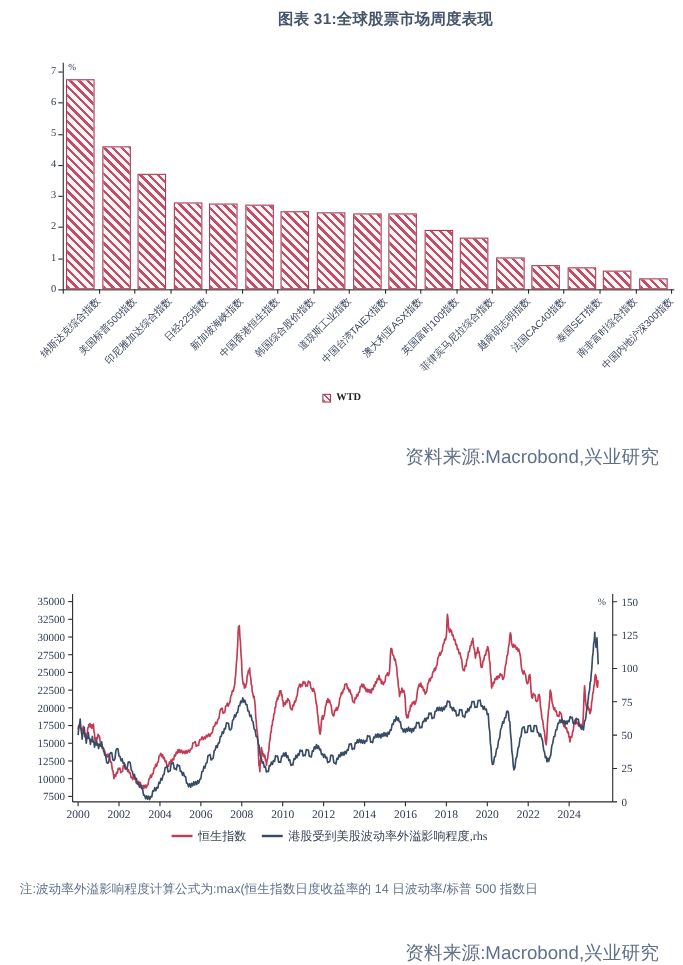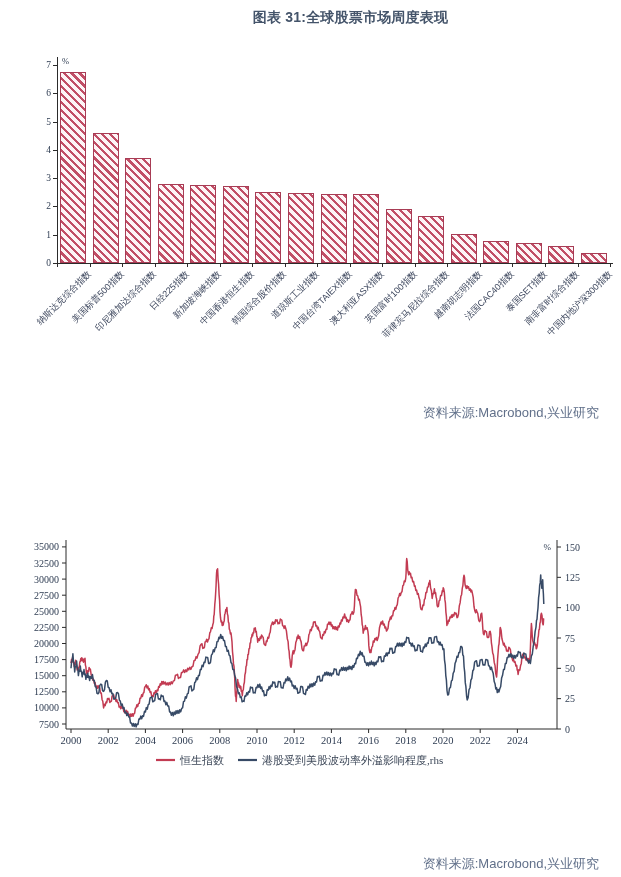--- a/index.html
+++ b/index.html
@@ -39,21 +39,21 @@
     position:absolute;top:357px;left:0;width:100%;
     display:flex;justify-content:center;align-items:center;gap:5px;
   }
   .legend1 .swatch{
     width:8px;height:8px;display:inline-block;box-sizing:border-box;
     border:1px solid #a83c55;
     background:repeating-linear-gradient(45deg,#c14e66 0px,#c14e66 1.5px,#fdf4f6 1.5px,#fdf4f6 4px);
   }
   .legend1 .legend-label{font-size:9.5px;font-weight:bold;color:#222;
     font-family:"Liberation Serif","DejaVu Serif",serif;}
-  .source{position:absolute;right:22px;font-size:13px;color:#61708a;}
+  .source{position:absolute;right:22px;font-size:17px;color:#61708a;}
   #fig1 .source{top:404px;}
   #fig2 .source{top:400px;}
   #plot2{position:absolute;left:0;top:75px;}
   .note{position:absolute;left:18px;font-size:11.5px;color:#61708a;white-space:nowrap;}
   .note1{top:346px;}
   .note2{top:382px;}
 </style>
 </head>
 <body>
 
@@ -125,20 +125,24 @@
       <div class="xlab" style="left: 325.618px; top: 228px;">越南胡志明指数</div>
       <div class="bar" title="法国CAC40指数 0.79%" style="left: 483.1px; top: 200.7px; width: 26px; height: 22.3px;"></div>
       <div class="xlab" style="left: 358.147px; top: 228px;">法国CAC40指数</div>
       <div class="bar" title="泰国SET指数 0.7%" style="left: 515.7px; top: 203.2px; width: 26px; height: 19.8px;"></div>
       <div class="xlab" style="left: 390.676px; top: 228px;">泰国SET指数</div>
       <div class="bar" title="南非富时综合指数 0.61%" style="left: 548.2px; top: 205.7px; width: 26px; height: 17.3px;"></div>
       <div class="xlab" style="left: 423.206px; top: 228px;">南非富时综合指数</div>
       <div class="bar" title="中国内地沪深300指数 0.36%" style="left: 580.7px; top: 212.8px; width: 26px; height: 10.2px;"></div>
       <div class="xlab" style="left: 455.735px; top: 228px;">中国内地沪深300指数</div>
     </div>
+  <div class="legend1">
+    <span class="swatch"></span>
+    <span class="legend-label">WTD</span>
+  </div>
   <div class="source">资料来源:Macrobond,兴业研究</div>
 </div>
 
 <div class="fig" id="fig2">
   <svg id="plot2" width="621" height="260" viewBox="0 0 621 260" xmlns="http://www.w3.org/2000/svg">
       <line x1="66" y1="10" x2="66" y2="199" stroke="#2b2b2b" stroke-width="1"></line>
       <line x1="66" y1="199" x2="557" y2="199" stroke="#2b2b2b" stroke-width="1"></line>
       <line x1="557" y1="10" x2="557" y2="199" stroke="#2b2b2b" stroke-width="1"></line>
       <line x1="62" y1="194" x2="66" y2="194" stroke="#2b2b2b" stroke-width="1"></line>
       <text x="59" y="197.5" text-anchor="end" font-size="10" font-family="&quot;Liberation Serif&quot;,&quot;DejaVu Serif&quot;,serif" fill="#2e3c52">7500</text>
@@ -205,14 +209,15 @@
       <text x="480.20000000000005" y="214" text-anchor="middle" font-size="10.5" font-family="&quot;Liberation Serif&quot;,&quot;DejaVu Serif&quot;,serif" fill="#2e3c52">2022</text>
       <line x1="517.4000000000001" y1="199" x2="517.4000000000001" y2="203" stroke="#2b2b2b" stroke-width="1"></line>
       <text x="517.4000000000001" y="214" text-anchor="middle" font-size="10.5" font-family="&quot;Liberation Serif&quot;,&quot;DejaVu Serif&quot;,serif" fill="#2e3c52">2024</text>
       <polyline points="71.0,133.1 71.5,129.6 72.0,131.1 72.5,127.7 73.0,132.3 73.6,132.0 74.2,136.7 74.7,132.9 75.2,134.1 75.7,130.2 76.1,135.1 76.6,135.0 77.1,139.9 77.7,137.4 78.3,139.9 78.8,137.3 79.3,137.1 79.8,131.8 80.3,131.5 80.8,128.6 81.3,130.6 81.8,127.7 82.3,130.8 82.9,129.0 83.5,132.2 84.0,129.2 84.5,131.3 85.0,128.3 85.4,135.1 85.9,136.9 86.4,143.8 87.0,141.0 87.6,143.3 88.1,140.5 88.6,141.6 89.1,137.6 89.6,138.6 90.4,139.3 91.2,145.0 92.0,145.7 92.8,150.0 93.5,149.2 94.3,153.4 95.1,152.6 95.9,156.8 96.7,156.0 97.4,158.3 98.2,155.6 98.9,157.9 99.7,158.0 100.5,163.0 101.3,163.1 102.1,169.7 102.8,171.3 103.6,177.9 104.4,174.3 105.2,175.7 106.0,172.1 106.7,172.8 107.5,168.5 108.2,169.2 109.0,168.3 109.8,172.4 110.6,171.5 111.4,171.2 112.1,165.9 112.8,165.7 113.7,164.8 114.5,169.1 115.3,168.2 116.0,171.4 116.8,169.6 117.5,172.7 118.3,172.4 119.1,177.0 119.9,176.6 120.7,178.7 121.4,175.8 122.2,177.9 123.0,177.3 123.8,181.7 124.6,181.1 125.3,183.2 126.1,180.3 126.8,182.4 127.6,181.4 128.4,185.4 129.2,184.3 130.0,186.7 130.7,184.0 131.4,186.3 132.3,183.7 133.1,186.2 133.9,183.7 134.6,183.4 135.4,178.2 136.1,177.9 136.9,174.7 137.7,176.6 138.5,173.4 139.3,173.3 140.0,168.3 140.8,168.2 141.6,164.8 142.4,166.5 143.2,163.1 143.9,162.6 144.7,157.1 145.4,156.6 146.2,154.8 147.0,157.9 147.8,156.0 148.6,159.8 149.3,158.6 150.1,162.4 150.9,161.8 151.7,166.3 152.5,165.7 153.2,166.7 154.0,162.7 154.7,163.7 155.5,160.8 156.3,162.8 157.1,159.9 157.9,160.7 158.6,156.5 159.4,157.3 160.2,153.7 161.0,155.1 161.8,151.5 162.5,154.0 163.3,151.5 164.0,154.1 165.1,152.0 166.1,154.9 167.2,152.8 168.2,155.1 169.1,152.4 170.1,154.7 171.2,151.8 172.2,153.8 173.3,150.9 174.4,150.6 175.4,145.3 176.5,145.1 177.5,144.2 178.4,148.4 179.4,147.6 180.5,147.6 181.5,142.5 182.6,142.5 183.7,139.9 184.7,142.4 185.8,139.9 186.8,141.6 187.7,138.2 188.7,139.9 189.8,137.2 190.8,139.4 191.9,136.7 193.0,136.2 194.0,130.7 195.1,130.2 196.1,126.6 197.0,128.1 198.0,124.4 199.1,122.7 200.1,115.9 201.2,114.1 202.0,113.8 202.8,118.4 203.6,118.0 204.4,117.5 205.1,112.0 205.9,111.6 206.7,109.2 207.5,112.0 208.3,109.6 209.0,108.7 209.8,102.8 210.5,101.9 211.3,97.7 212.1,98.4 212.9,94.2 213.4,92.6 213.8,86.1 214.2,84.5 214.8,74.3 215.3,69.0 215.9,58.8 216.1,55.1 216.4,46.4 216.6,42.7 216.9,39.7 217.3,41.8 217.6,38.8 218.1,49.1 218.6,54.3 219.1,64.6 219.6,70.6 220.0,81.7 220.5,87.7 221.1,92.0 221.7,91.2 222.2,95.5 222.7,92.7 223.2,95.0 223.7,92.2 224.2,90.9 224.7,84.6 225.2,83.2 225.8,79.6 226.3,81.0 226.9,77.4 227.4,84.0 227.9,85.6 228.4,92.2 228.9,93.1 229.3,99.1 229.8,100.0 230.4,104.0 231.0,103.0 231.5,107.1 232.0,111.8 232.5,121.6 233.0,126.4 233.5,133.9 234.0,136.3 234.5,143.8 234.7,147.9 235.0,157.0 235.2,161.2 235.5,166.3 235.9,166.4 236.2,171.5 236.7,162.5 237.2,158.5 237.7,149.6 238.2,153.8 238.6,153.0 239.1,157.3 239.7,155.4 240.3,158.5 240.8,156.6 241.3,161.3 241.8,161.0 242.3,165.7 242.8,160.3 243.3,160.0 243.8,154.7 244.4,152.3 244.9,144.9 245.5,142.5 246.0,136.5 246.5,135.6 247.0,129.6 247.5,129.6 247.9,124.5 248.4,124.4 249.0,118.9 249.6,118.4 250.1,112.9 250.6,112.8 251.1,107.7 251.6,107.7 252.1,104.3 252.6,105.9 253.1,102.6 253.7,102.9 254.2,98.3 254.8,98.7 255.3,97.9 255.8,102.1 256.3,101.3 256.8,106.6 257.2,106.9 257.7,112.2 258.5,108.8 259.4,110.5 260.2,107.1 260.9,108.5 261.6,105.0 262.4,106.4 263.2,107.5 264.0,113.7 264.8,114.8 265.6,115.4 266.3,111.0 267.0,111.6 267.8,107.3 268.7,108.1 269.5,103.8 270.2,102.3 271.0,95.7 271.7,94.2 272.5,91.9 273.3,94.6 274.1,92.2 274.9,93.5 275.6,89.7 276.3,91.0 277.1,89.9 278.0,93.9 278.8,92.9 279.5,93.5 280.3,89.1 281.0,89.7 281.8,90.1 282.6,95.6 283.4,96.1 284.2,98.4 284.9,95.7 285.6,98.0 286.4,100.9 287.3,108.7 288.1,111.6 288.6,118.8 289.1,121.1 289.6,128.3 290.0,129.6 290.5,136.0 291.0,137.3 291.6,134.1 292.2,125.8 292.7,122.5 293.2,120.6 293.7,123.8 294.2,121.9 295.0,119.7 295.8,112.5 296.6,110.3 297.1,106.9 297.6,108.5 298.1,105.1 298.9,108.3 299.6,106.5 300.3,109.6 301.1,111.6 302.0,118.6 302.8,120.6 303.5,120.8 304.2,115.9 305.0,116.1 305.8,113.3 306.6,115.6 307.4,112.9 308.1,111.3 308.9,104.7 309.6,103.2 310.4,99.4 311.3,100.6 312.1,96.8 312.8,96.9 313.5,92.1 314.3,92.2 315.1,91.6 315.9,96.1 316.7,95.5 317.5,98.9 318.2,97.2 318.9,100.6 319.7,101.5 320.6,107.4 321.4,108.3 322.1,108.9 322.8,104.5 323.6,105.1 324.4,101.5 325.2,102.9 326.0,99.3 326.8,99.3 327.5,94.2 328.2,94.2 329.0,91.9 329.9,94.6 330.7,92.2 331.4,96.1 332.1,94.9 332.9,98.7 333.7,96.4 334.5,99.1 335.3,96.8 336.1,99.5 336.8,97.2 337.5,100.0 338.3,95.9 339.2,96.9 340.0,92.9 340.7,93.9 341.4,89.9 342.2,91.0 343.0,86.9 343.8,87.9 344.6,83.9 345.4,88.1 346.1,87.4 346.8,91.6 347.6,89.5 348.5,92.4 349.3,90.3 350.0,89.8 350.7,84.3 351.5,83.9 352.3,81.6 353.1,84.3 353.9,81.9 354.4,76.1 354.9,65.2 355.4,59.4 356.2,59.9 357.0,65.4 357.8,65.8 358.6,70.1 359.3,69.3 360.0,73.6 360.6,76.6 361.2,84.7 361.7,87.7 362.2,94.6 362.7,96.4 363.2,103.2 364.0,98.9 364.7,99.7 365.4,95.5 366.2,99.1 367.1,97.7 367.9,101.3 368.4,105.8 368.8,115.4 369.3,119.9 369.9,122.5 370.5,120.0 371.0,122.5 371.8,117.0 372.5,116.5 373.3,110.9 374.1,112.2 374.9,108.4 375.7,109.6 376.4,107.5 377.2,110.5 377.9,108.3 378.7,105.5 379.5,97.7 380.3,94.8 381.1,91.9 381.8,93.9 382.6,91.0 383.4,95.0 384.2,94.0 385.0,98.0 385.7,97.0 386.5,101.0 387.2,100.0 388.0,98.4 388.8,91.9 389.6,90.3 390.4,87.1 391.1,89.0 391.9,85.8 392.7,85.8 393.5,80.7 394.3,80.7 395.0,77.5 395.8,79.3 396.5,76.1 397.3,74.6 398.1,68.0 398.9,66.5 399.7,63.5 400.4,65.6 401.2,62.6 402.0,61.7 402.8,55.8 403.6,54.9 404.3,50.9 405.1,51.8 405.8,47.8 406.1,43.0 406.4,33.3 406.7,28.5 407.2,31.5 407.7,39.6 408.2,42.7 408.7,44.8 409.2,41.8 409.7,43.9 410.5,43.3 411.2,47.8 411.9,47.2 412.7,51.8 413.6,51.5 414.4,56.2 415.1,55.8 415.8,60.4 416.6,60.0 417.4,64.3 418.2,63.5 419.0,67.8 419.8,70.0 420.5,77.2 421.2,79.4 422.0,79.8 422.9,75.1 423.7,75.5 424.4,69.5 425.1,68.6 425.9,62.6 426.7,62.4 427.5,57.1 428.3,56.8 428.8,53.0 429.3,54.2 429.8,50.4 430.6,58.1 431.4,60.7 432.2,68.4 433.0,63.5 433.7,63.7 434.4,58.8 435.0,63.2 435.6,62.7 436.1,67.1 436.6,68.7 437.1,75.2 437.6,76.8 438.4,76.3 439.1,70.8 439.8,70.4 440.6,65.5 441.5,65.6 442.3,60.7 442.8,61.7 443.2,57.7 443.7,58.8 444.3,61.8 444.9,69.9 445.4,72.9 445.9,82.1 446.4,86.3 446.9,95.5 447.4,92.1 447.9,93.7 448.4,90.3 449.2,91.1 450.0,86.9 450.8,87.7 451.6,85.0 452.3,87.3 453.0,84.5 453.8,86.0 454.7,82.4 455.5,83.9 456.2,83.3 457.0,87.7 457.7,87.1 458.5,84.0 459.3,76.0 460.1,72.9 460.9,66.3 461.6,64.7 462.3,58.1 462.9,55.5 463.5,47.9 464.0,45.2 464.5,47.2 465.0,54.2 465.5,56.2 466.3,58.5 467.0,55.8 467.7,58.1 468.5,56.7 469.4,60.2 470.2,58.8 470.9,61.9 471.6,60.1 472.4,63.3 473.2,67.4 474.0,76.5 474.8,80.7 475.6,82.8 476.3,79.8 477.0,81.9 477.8,83.5 478.7,90.1 479.5,91.6 480.2,90.5 480.9,84.3 481.7,83.2 482.2,88.4 482.8,98.6 483.4,103.8 484.1,104.7 484.9,100.4 485.6,101.3 486.4,101.7 487.2,107.2 488.0,107.7 488.8,107.2 489.5,101.7 490.2,101.3 490.8,104.5 491.4,112.8 491.9,116.1 492.7,123.1 493.4,125.1 494.2,132.2 495.0,135.4 495.8,143.7 496.6,147.0 497.1,140.5 497.6,129.0 498.1,122.5 498.6,115.9 499.0,114.3 499.5,107.7 499.8,105.9 500.0,99.2 500.3,97.4 501.1,100.4 501.9,108.5 502.7,111.6 503.5,115.0 504.2,113.3 504.9,116.7 505.7,116.3 506.6,121.0 507.4,120.6 508.1,121.4 508.8,117.2 509.6,118.0 510.4,119.6 511.2,126.1 512.0,127.7 512.8,130.8 513.5,129.0 514.2,132.2 515.0,131.6 515.9,136.0 516.7,135.4 517.2,140.1 517.6,139.7 518.1,144.4 518.9,139.7 519.8,140.1 520.6,135.4 521.3,133.4 522.0,126.4 522.8,124.4 523.6,123.6 524.4,127.8 525.2,127.0 526.0,130.0 526.7,127.9 527.4,130.9 528.2,128.4 529.1,130.8 529.9,128.3 530.4,118.4 530.9,103.5 531.4,93.5 531.8,97.7 532.3,106.8 532.8,110.9 533.6,114.1 534.5,112.3 535.3,115.4 535.8,114.6 536.2,118.8 536.7,118.0 537.3,115.6 537.9,108.2 538.4,105.8 538.9,100.0 539.4,99.3 539.9,93.5 540.4,91.8 540.9,85.0 541.4,83.2 542.0,85.4 542.5,92.6 543.1,94.8 543.3,94.4 543.6,88.9 543.8,88.4" fill="none" stroke="#c23b52" stroke-width="1.5" stroke-linejoin="round"></polyline>
       <polyline points="71.0,138.3 71.6,131.5 72.2,130.6 72.9,123.8 73.5,131.8 74.1,134.0 74.7,142.0 75.3,136.4 76.0,136.6 76.6,131.1 77.2,137.8 77.8,138.8 78.4,145.6 79.1,140.4 79.7,141.1 80.3,135.9 80.9,141.5 81.5,141.2 82.2,146.8 82.8,142.5 83.4,143.9 84.0,139.5 84.6,144.7 85.3,144.1 85.9,149.3 86.5,145.3 87.1,147.2 87.7,143.2 88.4,147.6 89.0,146.1 89.6,150.5 90.5,146.5 91.5,148.4 92.4,144.4 93.3,150.4 94.3,150.5 95.2,156.5 96.1,157.0 97.0,163.3 98.0,163.8 98.9,162.5 99.8,155.4 100.8,154.1 101.7,154.6 102.6,160.9 103.6,161.4 104.5,159.7 105.4,152.2 106.3,150.5 107.3,151.0 108.2,157.3 109.1,157.7 110.1,161.7 111.0,159.8 111.9,163.8 112.8,163.5 113.8,169.0 114.7,168.7 115.6,168.6 116.6,162.7 117.5,162.6 118.4,163.5 119.4,170.2 120.3,171.1 121.2,175.5 122.2,174.0 123.1,178.4 124.0,177.6 124.9,182.7 125.9,182.0 126.8,185.6 127.7,183.3 128.7,186.9 129.6,186.9 130.5,192.9 131.4,192.9 132.4,196.1 133.3,193.4 134.2,196.6 135.2,193.8 136.1,196.9 137.0,194.1 138.0,194.5 138.9,189.0 139.8,189.3 140.8,186.1 141.7,188.8 142.6,185.7 143.5,186.4 144.5,181.3 145.4,182.0 146.3,177.6 147.3,179.1 148.2,174.7 149.1,174.2 150.1,167.9 151.0,167.5 151.9,166.7 152.8,171.8 153.8,171.1 154.7,170.6 155.6,164.3 156.6,163.8 157.5,163.5 158.4,169.0 159.4,168.7 160.3,169.8 161.2,165.1 162.1,166.2 163.1,165.9 164.0,171.4 164.9,171.1 165.9,174.7 166.8,172.4 167.7,175.9 168.7,176.0 169.6,181.9 170.5,182.0 171.4,185.2 172.4,182.5 173.3,185.7 174.2,182.1 175.2,184.4 176.1,180.8 177.0,183.6 177.9,180.5 178.9,183.2 179.8,179.7 180.7,181.9 181.7,178.4 182.6,177.9 183.5,171.6 184.5,171.1 185.4,166.7 186.3,168.2 187.3,163.8 188.2,163.3 189.1,157.0 190.0,156.5 191.0,155.8 191.9,160.9 192.8,160.2 193.8,159.3 194.7,152.6 195.6,151.7 196.6,147.7 197.5,149.6 198.4,145.6 199.3,145.5 200.3,139.6 201.2,139.5 202.1,135.2 203.1,136.6 204.0,132.3 204.9,132.6 205.9,127.1 206.8,127.4 207.7,127.5 208.6,133.4 209.6,133.5 210.5,132.2 211.4,125.1 212.4,123.8 213.3,119.8 214.2,121.7 215.2,117.7 216.1,117.6 217.0,111.7 217.9,111.6 218.9,107.3 219.8,108.7 220.7,104.4 221.7,108.3 222.6,106.5 223.5,110.4 224.5,110.5 225.4,116.4 226.3,116.5 227.2,121.3 228.2,120.2 229.1,125.0 230.0,125.9 231.0,132.6 231.9,133.5 232.8,139.5 233.8,139.6 234.7,145.6 235.6,148.1 236.5,156.5 237.5,159.0 238.4,163.7 239.3,162.7 240.3,167.5 241.2,166.7 242.1,171.8 243.1,171.1 244.0,171.4 244.9,165.9 245.8,166.2 246.8,162.7 247.7,164.9 248.6,161.4 249.6,162.1 250.5,157.0 251.4,157.7 252.4,157.4 253.3,162.9 254.2,162.6 255.1,162.9 256.1,157.4 257.0,157.7 257.9,154.6 258.9,157.3 259.8,154.1 260.7,158.5 261.6,157.0 262.6,161.4 263.5,160.7 264.4,165.8 265.4,165.0 266.3,165.4 267.2,159.8 268.2,160.2 269.1,156.6 270.0,158.9 271.0,155.3 271.9,156.5 272.8,151.8 273.7,152.9 274.7,152.2 275.6,157.3 276.5,156.5 277.5,156.9 278.4,151.4 279.3,151.7 280.3,151.8 281.2,157.7 282.1,157.7 283.0,158.1 284.0,152.6 284.9,152.9 285.8,148.9 286.8,150.8 287.7,146.8 288.6,150.4 289.6,148.1 290.5,151.7 291.4,151.0 292.3,156.0 293.3,155.3 294.2,158.5 295.1,155.8 296.1,159.0 297.0,158.2 297.9,163.3 298.9,162.6 299.8,162.5 300.7,156.6 301.6,156.5 302.6,157.0 303.5,163.3 304.4,163.8 305.4,164.5 306.3,159.4 307.2,160.2 308.1,156.2 309.1,158.1 310.0,154.1 310.9,156.9 311.9,153.8 312.8,156.5 313.7,153.0 314.7,155.2 315.6,151.7 316.5,152.0 317.5,146.5 318.4,146.8 319.3,146.1 320.2,151.2 321.2,150.5 322.1,150.8 323.0,145.3 324.0,145.6 324.9,142.5 325.8,145.1 326.8,142.0 327.7,145.1 328.6,142.5 329.5,145.6 330.5,142.9 331.4,145.9 332.3,143.2 333.3,143.9 334.2,138.8 335.1,139.5 336.1,139.2 337.0,144.7 337.9,144.4 338.8,145.1 339.8,140.0 340.7,140.8 341.6,137.6 342.6,140.3 343.5,137.1 344.4,140.3 345.4,137.6 346.3,140.8 347.2,137.2 348.1,139.5 349.1,135.9 350.0,139.1 350.9,136.4 351.9,139.5 352.8,135.6 353.7,137.4 354.7,133.5 355.6,133.8 356.5,128.3 357.4,128.6 358.4,124.3 359.3,125.7 360.2,121.3 361.2,124.9 362.1,122.6 363.0,126.2 364.0,126.3 364.9,132.2 365.8,132.3 366.7,135.4 367.7,132.8 368.6,135.9 369.5,132.3 370.5,134.6 371.4,131.1 372.3,134.6 373.3,132.3 374.2,135.9 375.1,132.3 376.0,134.6 377.0,131.1 377.9,131.8 378.8,126.7 379.8,127.4 380.7,126.7 381.6,131.8 382.6,131.1 383.5,131.4 384.4,125.9 385.3,126.2 386.3,123.0 387.2,125.7 388.1,122.6 389.1,123.3 390.0,118.2 390.9,118.9 391.9,118.2 392.8,123.3 393.7,122.6 394.6,122.5 395.6,116.6 396.5,116.5 397.4,113.3 398.4,116.0 399.3,112.9 400.2,116.0 401.2,113.3 402.1,116.5 403.0,112.9 403.9,115.2 404.9,111.6 405.8,112.4 406.7,107.3 407.7,108.0 408.6,107.7 409.5,113.2 410.5,112.9 411.4,116.0 412.3,113.3 413.2,116.5 414.2,115.8 415.1,120.9 416.0,120.1 417.0,120.5 417.9,115.0 418.8,115.3 419.8,115.4 420.7,121.3 421.6,121.3 422.5,122.1 423.5,117.0 424.4,117.7 425.3,114.1 426.3,116.4 427.2,112.9 428.1,113.2 429.1,107.7 430.0,108.0 430.9,107.7 431.8,113.2 432.8,112.9 433.7,112.8 434.6,106.9 435.6,106.8 436.5,106.5 437.4,112.0 438.4,111.6 439.3,114.8 440.2,112.1 441.1,115.3 442.1,114.6 443.0,119.6 443.9,118.9 444.5,129.8 445.2,134.8 445.8,145.6 446.4,150.1 447.0,160.5 447.7,165.0 448.6,164.5 449.5,158.2 450.4,157.7 451.4,151.0 452.3,150.0 453.2,143.2 454.2,141.1 455.1,133.2 456.0,131.1 457.0,126.3 457.9,127.3 458.8,122.6 459.7,122.5 460.7,116.6 461.6,116.5 462.2,117.8 462.8,124.9 463.5,126.2 464.1,137.0 464.7,142.1 465.3,152.9 465.9,156.6 466.6,166.2 467.2,169.9 468.1,167.8 469.0,159.8 470.0,157.7 470.9,150.1 471.8,148.4 472.8,140.8 473.7,139.5 474.6,132.3 475.6,131.1 476.5,130.7 477.4,136.2 478.3,135.9 479.3,135.8 480.2,129.9 481.1,129.8 482.1,129.5 483.0,135.0 483.9,134.7 484.9,135.0 485.8,129.5 486.7,129.8 487.6,129.9 488.6,135.8 489.5,135.9 490.4,139.5 491.4,137.2 492.3,140.8 493.2,143.3 494.2,151.6 495.1,154.1 495.8,158.9 496.6,157.8 497.3,162.6 498.1,159.4 498.9,162.1 499.7,159.0 500.7,156.5 501.6,148.1 502.5,145.6 503.5,139.6 504.4,139.5 505.3,133.5 506.2,133.4 507.2,127.5 508.1,127.4 509.0,124.3 510.0,126.9 510.9,123.8 511.8,127.3 512.8,125.1 513.7,128.6 514.6,125.5 515.5,128.1 516.5,125.0 517.4,126.1 518.3,121.4 519.3,122.6 520.2,122.2 521.1,127.7 522.0,127.4 523.0,128.1 523.9,123.0 524.8,123.8 525.8,123.9 526.7,129.8 527.6,129.8 528.6,133.0 529.5,130.3 530.4,133.5 531.4,125.9 532.3,124.1 533.2,116.5 534.1,112.0 535.1,101.6 536.0,97.1 536.5,90.3 537.0,89.3 537.5,82.5 538.0,78.0 538.6,67.6 539.2,63.1 539.7,55.1 540.2,52.9 540.7,44.9 541.0,51.3 541.4,51.9 541.8,58.3 542.1,53.5 542.4,54.5 542.7,49.8 543.1,59.8 543.4,64.0 543.8,74.0" fill="none" stroke="#374a66" stroke-width="1.5" stroke-linejoin="round"></polyline>
       <line x1="156" y1="230" x2="175" y2="230" stroke="#c23b52" stroke-width="2.2"></line>
       <text x="180" y="234" font-size="11" font-family="&quot;Liberation Serif&quot;,&quot;DejaVu Serif&quot;,serif" fill="#3a4556">恒生指数</text>
       <line x1="238" y1="230" x2="257" y2="230" stroke="#374a66" stroke-width="2.2"></line>
       <text x="262" y="234" font-size="11" font-family="&quot;Liberation Serif&quot;,&quot;DejaVu Serif&quot;,serif" fill="#3a4556">港股受到美股波动率外溢影响程度,rhs</text>
     </svg>
+  <div class="note note1">注:波动率外溢影响程度计算公式为:max(恒生指数日度收益率的 14 日波动率/标普 500 指数日</div>
   <div class="source">资料来源:Macrobond,兴业研究</div>
 </div>
 
 </body></html>

